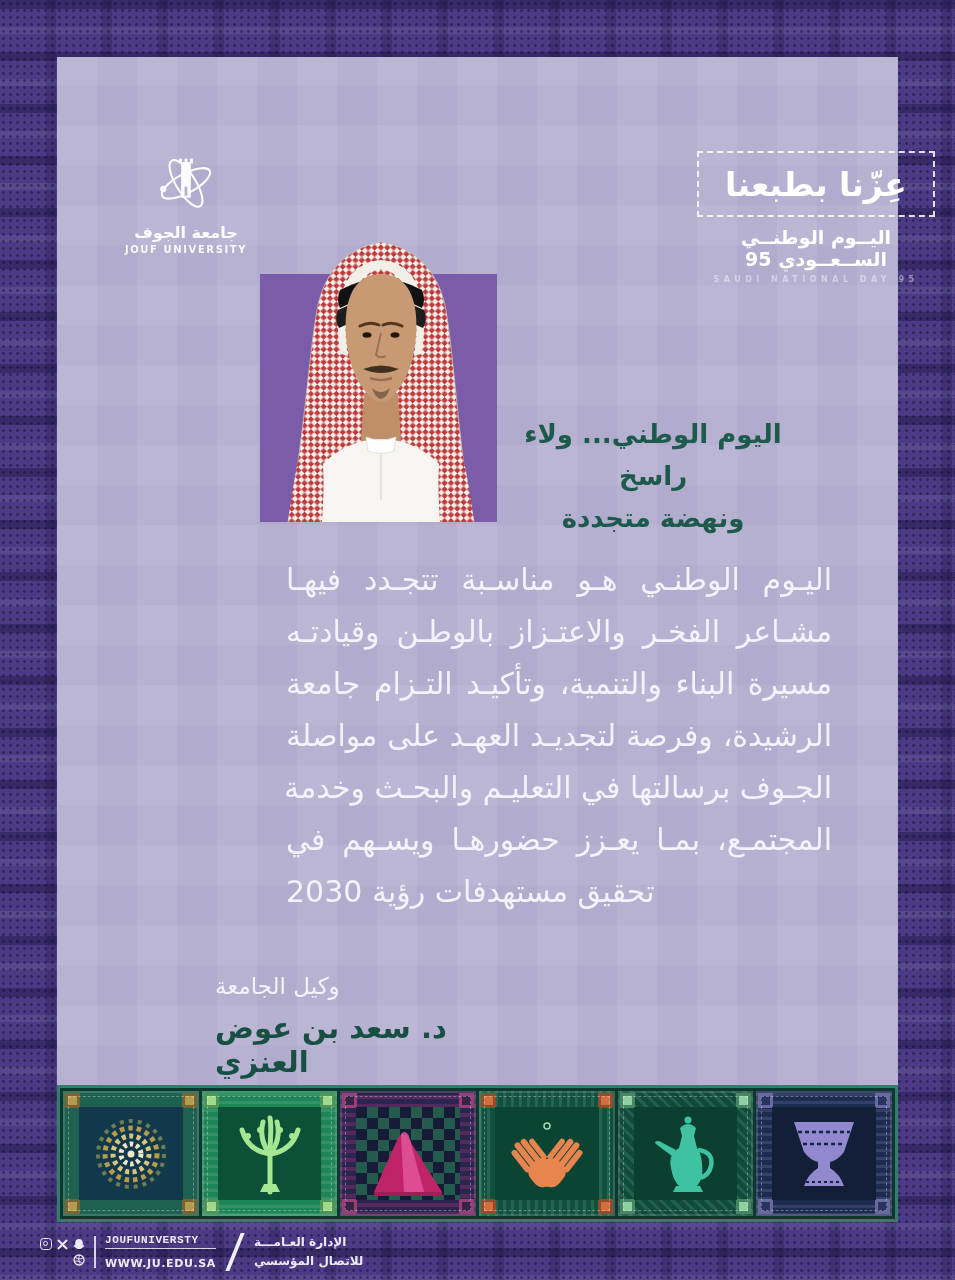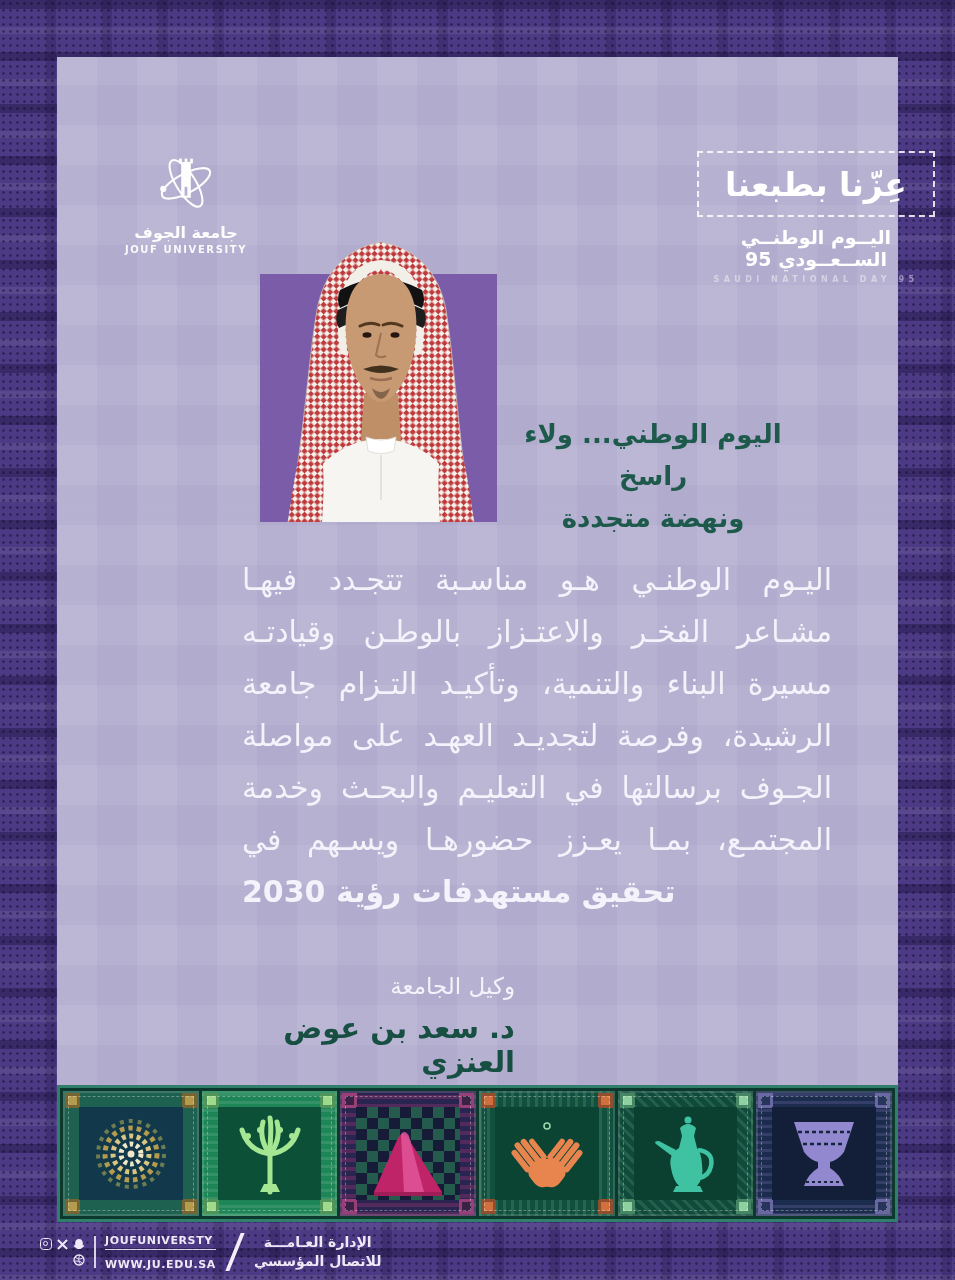--- a/index.html
+++ b/index.html
@@ -47,24 +47,24 @@
   .headline{
     position:absolute;left:440px;top:356px;width:312px;
     direction:rtl;text-align:center;color:#1d5a4c;
     font-size:26px;font-weight:bold;line-height:42px;
   }
   
   .body-text{
     position:absolute;left:185px;top:497px;width:590px;
     direction:rtl;color:#f4f2fa;font-size:30px;line-height:52px;
   }
-  .body-text .line{text-align:justify;text-align-last:justify;white-space:nowrap;}
-  .body-text .line.last{text-align:right;text-align-last:left;font-weight:bold;}
-  
-  .signature{position:absolute;left:158px;top:916px;width:300px;text-align:right;direction:rtl;}
+  .body-text .line{text-align:justify;text-align-last:justify;white-space:nowrap;margin-left:44px;}
+  .body-text .line.last{text-align:right;text-align-last:left;}
+  
+  .signature{position:absolute;left:158px;top:916px;width:300px;text-align:left;direction:rtl;}
   .sig-title{color:#f4f2fa;font-size:23px;}
   .sig-name{color:#175043;font-size:29px;font-weight:bold;margin-top:12px;}
   
   .band{
     position:absolute;left:57px;top:1085px;width:841px;height:137px;
     box-sizing:border-box;border:3px solid #2f7f6a;background:#0c382d;
     display:flex;gap:3px;padding:3px;
   }
   .tile{position:relative;flex:1;box-shadow:inset 0 0 0 2px rgba(255,255,255,.14);}
   .tile::after{content:"";position:absolute;inset:5px;border:1px dashed rgba(255,255,255,.32);pointer-events:none;}
@@ -91,24 +91,24 @@
   .t5 .corner{background:#8fd0a0;box-shadow:inset 0 0 0 3px rgba(0,60,40,.5);}
   .t6 .corner{background:#27345c;box-shadow:inset 0 0 0 3px rgba(150,140,210,.6);}
   
   .footer{position:absolute;left:40px;top:1231px;height:42px;display:flex;align-items:center;gap:9px;color:#eee9f6;}
   .icon-grid{display:flex;flex-direction:column;align-items:flex-end;gap:4px;}
   .icon-row{display:flex;gap:5px;align-items:center;}
   .ig{width:10px;height:10px;border:1.5px solid #eee9f6;border-radius:3.5px;position:relative;display:inline-block;}
   .ig::after{content:"";position:absolute;left:2.2px;top:2.2px;width:3px;height:3px;border:1.2px solid #eee9f6;border-radius:50%;}
   .vdiv{width:2px;height:32px;background:#d9d3e8;}
   .handle-block{display:flex;flex-direction:column;}
-  .handle{font-size:11px;font-weight:bold;letter-spacing:.6px;border-bottom:1.5px solid #d9d3e8;padding-bottom:2px;}
+  .handle{font-size:11px;font-weight:bold;letter-spacing:.6px;border-bottom:1.5px solid #d9d3e8;padding-bottom:2px;font-family:Liberation Mono, monospace;}
   .website{font-size:11px;font-weight:bold;letter-spacing:.6px;padding-top:8px;}
   .slash{width:4px;height:38px;background:#f2eefa;transform:skewX(-22deg);margin:0 8px;}
-  .dept{direction:rtl;text-align:center;font-weight:bold;font-size:14px;line-height:19px;}
+  .dept{direction:rtl;text-align:left;font-weight:bold;font-size:12px;line-height:19px;}
 </style>
 </head>
 <body>
 
 <div class="canvas">
 
   <div class="panel">
 
     <div class="uni-logo">
       <svg width="62" height="74" viewBox="0 0 90 90">

